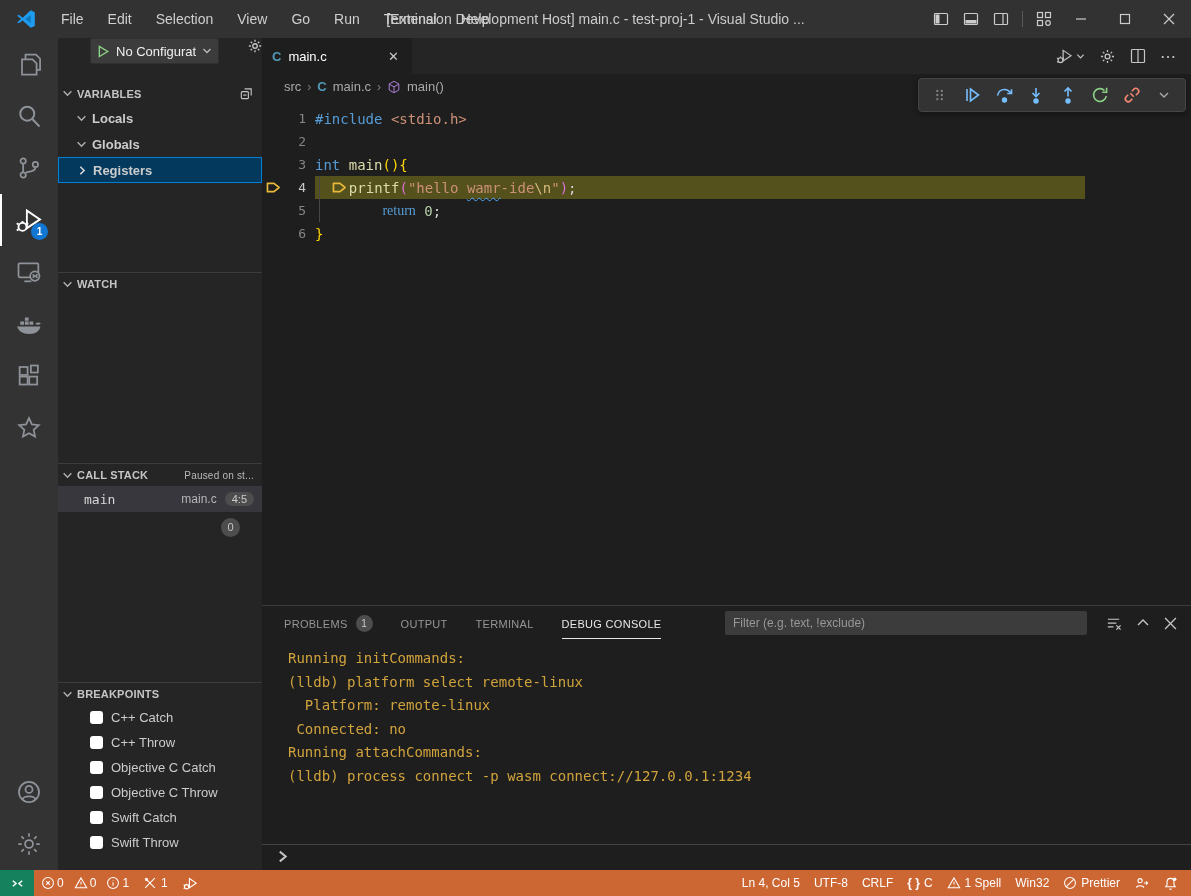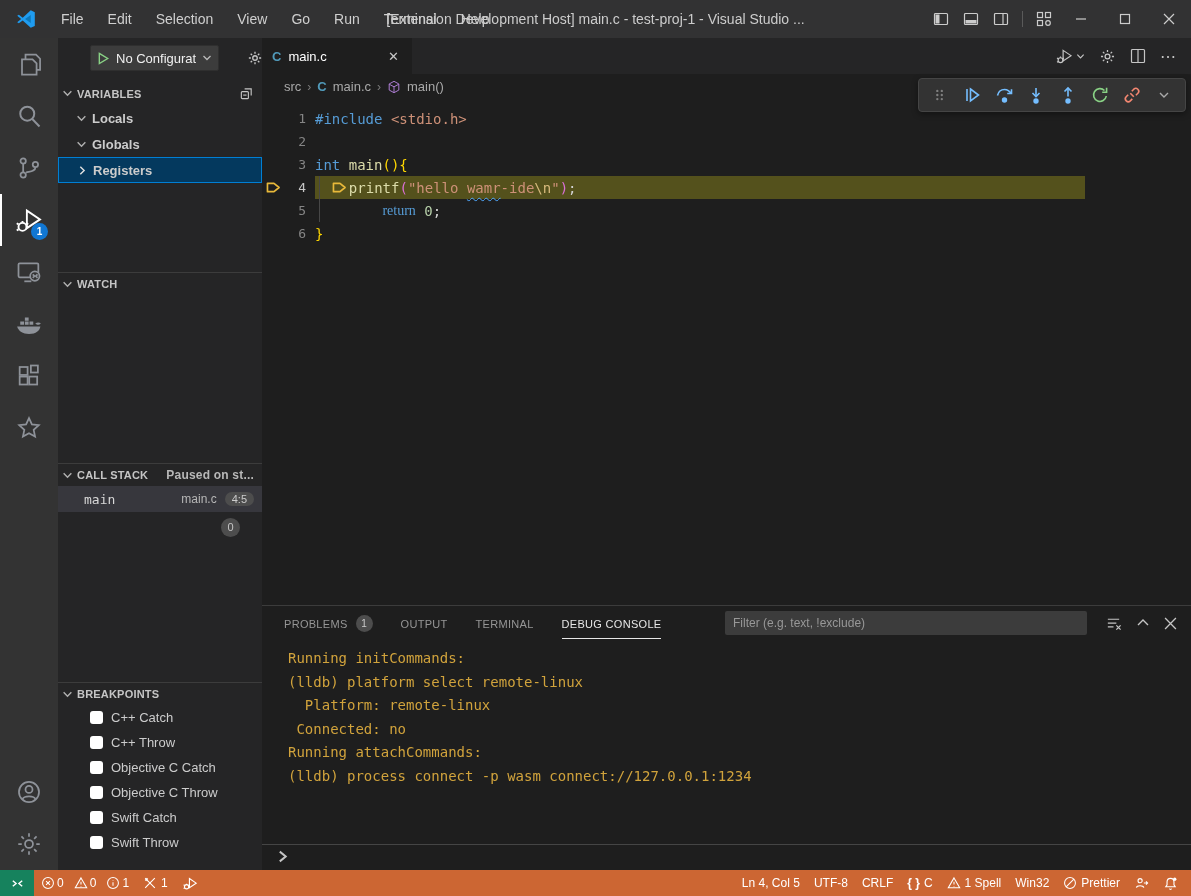--- a/index.html
+++ b/index.html
@@ -27,30 +27,30 @@
   .activitybar { position:absolute; top:38px; left:0; width:58px; bottom:26px; background:#333333;
     display:flex; flex-direction:column; align-items:stretch; }
   .ab-item { position:relative; height:52px; display:flex; align-items:center; justify-content:center; }
   .ab-item.active { border-left:2px solid #ffffff; }
   .ab-badge { position:absolute; right:10px; bottom:6px; min-width:17px; height:17px; border-radius:50%;
     background:#1177d3; color:#fff; font-size:10px; line-height:17px; text-align:center; font-weight:bold; }
   .ab-bottom { margin-top:auto; }
 
   
   .sidebar { position:absolute; top:38px; left:58px; width:204px; bottom:26px; background:#252526; overflow:hidden; }
-  .launch-row { height:40px; display:flex; align-items:center; padding:0 6px 0 32px;gap:24px; }
+  .launch-row { height:40px; display:flex; align-items:flex-start; padding:0 6px 0 32px;gap:24px; }
   .config-select { flex:1; height:26px; background:#3c3c3c; border:1px solid #2f2f2f; border-radius:2px;
     display:flex; align-items:center; padding:0 6px; gap:6px; color:#f0f0f0; font-size:13px; }
   .config-select .lbl { flex:1; white-space:nowrap; overflow:hidden; }
   .launch-gear { width:22px; display:flex; justify-content:center; margin-left:4px; }
   .sect-head { height:23px; display:flex; align-items:center; gap:4px; padding:0 8px 0 4px;
     font-size:11px; font-weight:bold; color:#c5c5c5; letter-spacing:.2px; }
   .sect-head.bordered { border-top:1px solid #3c3c3c; }
   .sect-head .spacer { flex:1; }
-  .paused { font-size:12px; font-weight:bold; color:#b8b8b8; }
+  .paused { font-size:10px; font-weight:normal; color:#b8b8b8; }
   .tree-row { height:26px; display:flex; align-items:center; gap:5px; padding-left:18px;
     font-size:13px; font-weight:bold; color:#cccccc; }
   .tree-row.selected { background:#04395e; border:1px solid #007fd4; }
   .chev { color:#b0b0b0; flex:0 0 auto; }
   .stack-row { height:26px; display:flex; align-items:center; background:#37373d; padding:0 8px 0 26px; }
   .stack-row .fn { font-family:"DejaVu Sans Mono", monospace; font-size:13px; color:#d8d8d8; }
   .stack-row .file { margin-left:auto; color:#b6b6b6; font-size:12px; }
   .pill { background:#4d4d4d; color:#cccccc; border-radius:9px; font-size:11px; padding:1px 7px; margin-left:8px; }
   .stack-badge-row { height:30px; display:flex; align-items:center; justify-content:flex-end; padding-right:22px; }
   .round-badge { background:#4d4d4d; color:#c5c5c5; border-radius:50%; width:19px; height:19px;

